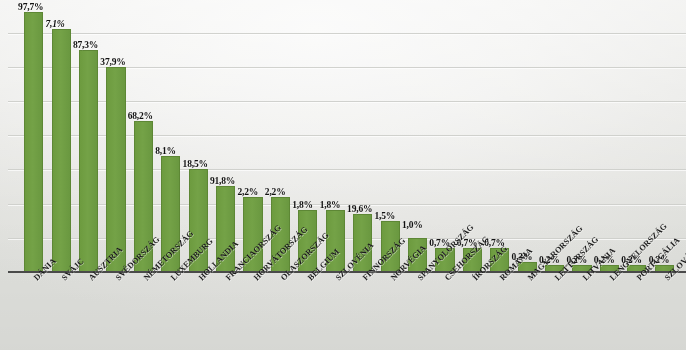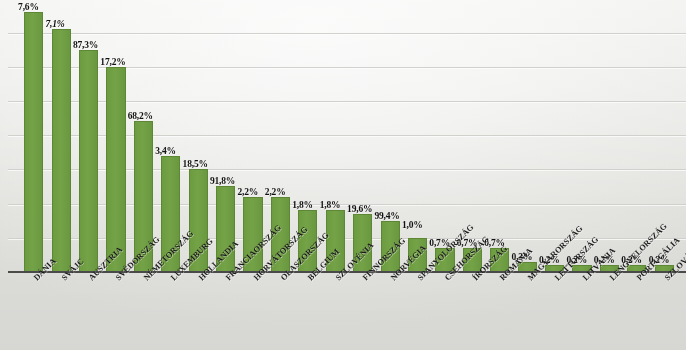--- a/index.html
+++ b/index.html
@@ -164,34 +164,34 @@
           <div class="bar" style="height: 7px;"></div>
         </div>
         <div class="bar-group" style="left: 627.279px; width: 19.1917px; height: 272px;">
           <div class="bar" style="height: 7px;"></div>
         </div>
         <div class="bar-group" style="left: 654.696px; width: 19.1917px; height: 272px;">
           <div class="bar" style="height: 7px;"></div>
         </div>
       </div>
     <div id="axis-line"></div>
-  <div class="bar-label" style="left: 18.1125px; top: 2px;">7,6%</div>
+  <div class="bar-label" style="left: 18.1125px; top: 2px;">97,7%</div>
       <div class="bar-label" style="left: 45.5292px; top: 19px; font-style: italic;">7,1%</div>
       <div class="bar-label" style="left: 72.9458px; top: 40px;">87,3%</div>
-      <div class="bar-label" style="left: 100.362px; top: 57px;">17,2%</div>
+      <div class="bar-label" style="left: 100.362px; top: 57px;">37,9%</div>
       <div class="bar-label" style="left: 127.779px; top: 111px;">68,2%</div>
-      <div class="bar-label" style="left: 155.196px; top: 146px;">3,4%</div>
+      <div class="bar-label" style="left: 155.196px; top: 146px;">8,1%</div>
       <div class="bar-label" style="left: 182.613px; top: 159px;">18,5%</div>
       <div class="bar-label" style="left: 210.029px; top: 176px;">91,8%</div>
       <div class="bar-label" style="left: 237.446px; top: 187px;">2,2%</div>
       <div class="bar-label" style="left: 264.863px; top: 187px;">2,2%</div>
       <div class="bar-label" style="left: 292.279px; top: 200px;">1,8%</div>
       <div class="bar-label" style="left: 319.696px; top: 200px;">1,8%</div>
       <div class="bar-label" style="left: 347.113px; top: 204px;">19,6%</div>
-      <div class="bar-label" style="left: 374.529px; top: 211px;">99,4%</div>
+      <div class="bar-label" style="left: 374.529px; top: 211px;">1,5%</div>
       <div class="bar-label" style="left: 401.946px; top: 220px;">1,0%</div>
       <div class="bar-label" style="left: 429.363px; top: 238px;">0,7%</div>
       <div class="bar-label" style="left: 456.779px; top: 238px;">0,7%</div>
       <div class="bar-label" style="left: 484.196px; top: 238px;">0,7%</div>
       <div class="bar-label" style="left: 511.612px; top: 252px;">0,3%</div>
       <div class="bar-label" style="left: 539.029px; top: 255px;">0,2%</div>
       <div class="bar-label" style="left: 566.446px; top: 255px;">0,2%</div>
       <div class="bar-label" style="left: 593.862px; top: 255px;">0,2%</div>
       <div class="bar-label" style="left: 621.279px; top: 255px;">0,2%</div>
       <div class="bar-label" style="left: 648.696px; top: 255px;">0,2%</div>

